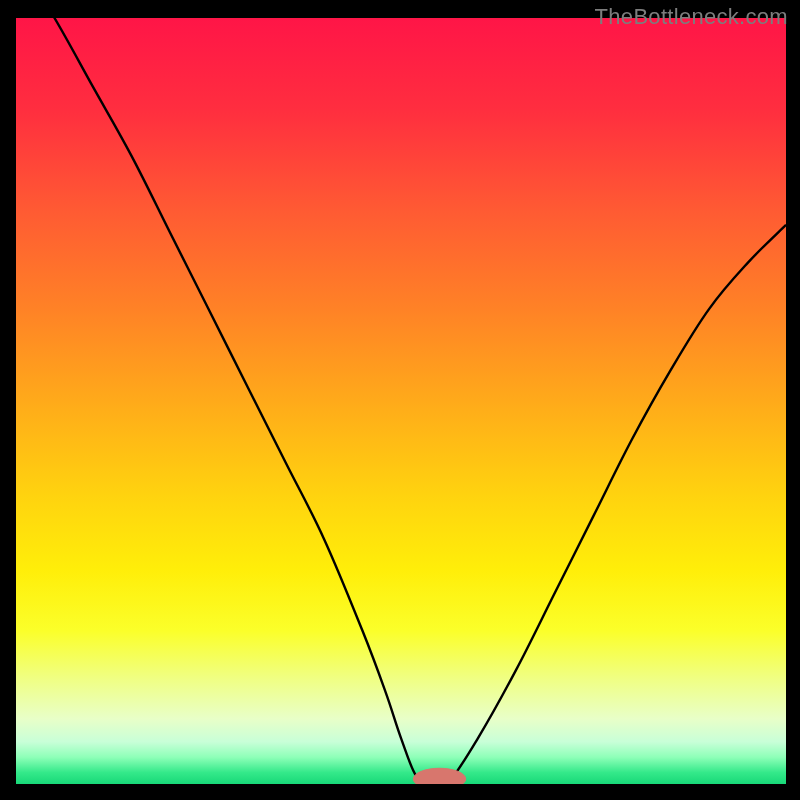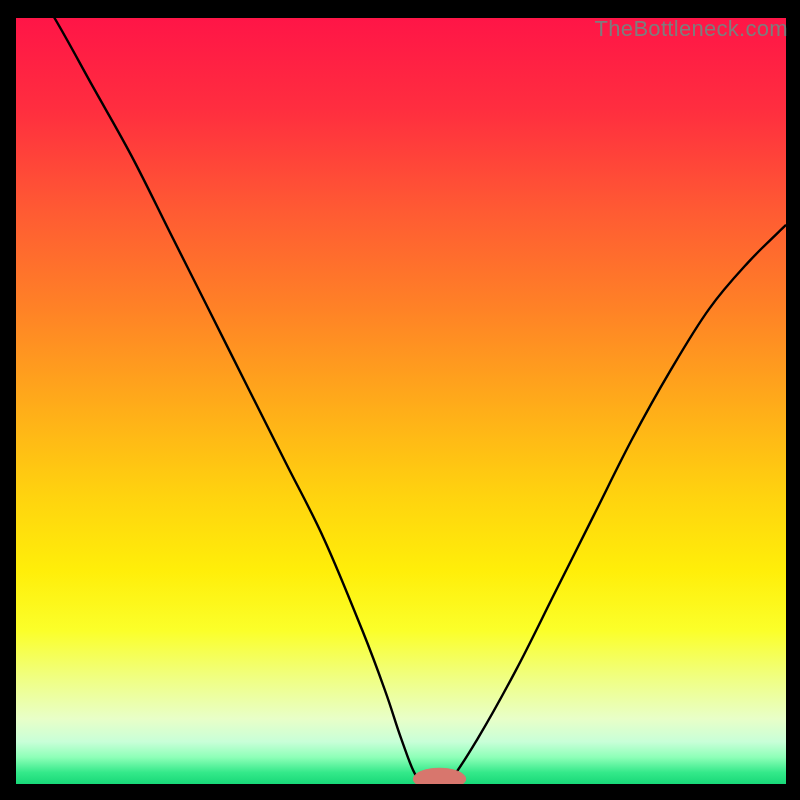--- a/index.html
+++ b/index.html
@@ -21,21 +21,21 @@
   }
   .plot-wrap {
     position: absolute;
     left: 0;
     top: 0;
     width: 770px;
     height: 766px;
   }
   .watermark {
     position: absolute;
-    top: 16px;
+    top: 4px;
     right: 12px;
     color: #7d7d7d;
     font-size: 22px;
     font-weight: 400;
     letter-spacing: 0.3px;
     user-select: none;
     margin-left: 18px;
   }
 </style>
 </head>

